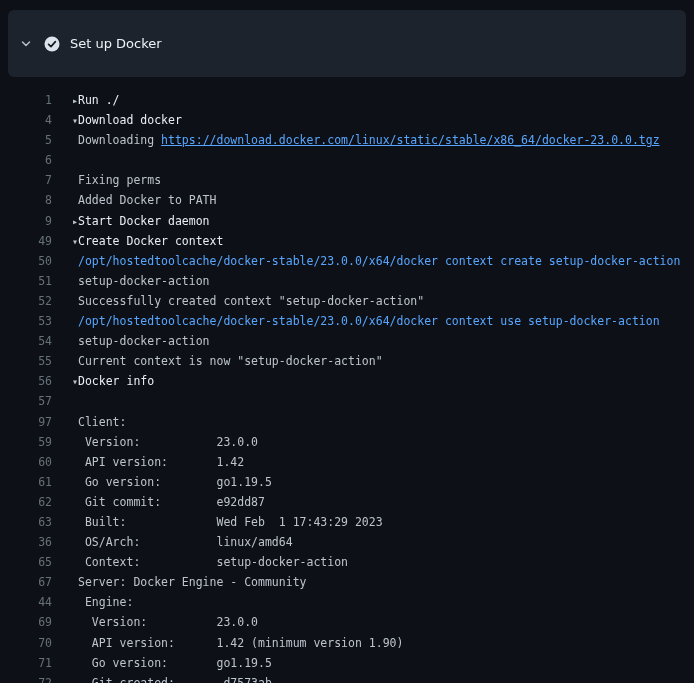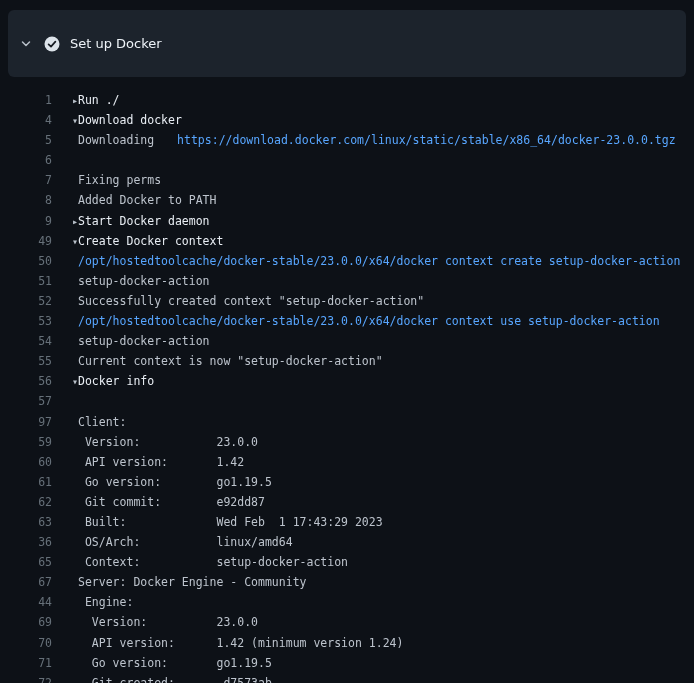--- a/index.html
+++ b/index.html
@@ -47,21 +47,21 @@
   .line-content.command,
   .line-content.linkline{padding-left:12px;}
   .line-content.command{color:#58a6ff;}
   .group-arrow{
     display:inline-block;
     width:12px;
     font-size:10px;
     color:#b9c1ca;
   }
   .group-title{color:#e9eef4;}
-  .log-link{color:#58a6ff;cursor:pointer;margin-left:16px;}
+  .log-link{color:#58a6ff;text-decoration:underline;cursor:pointer;}
 </style>
 </head>
 <body>
 
 <div class="step-header">
   <span class="chev">
     <svg width="12" height="12" viewBox="0 0 12 12">
       <path d="M2.5 4 L6 7.5 L9.5 4" fill="none" stroke="#b7bfc8" stroke-width="1.5" stroke-linecap="round" stroke-linejoin="round"></path>
     </svg>
   </span>
@@ -95,16 +95,16 @@
     <div class="log-row"><span class="line-num">59</span><span class="line-content plain"> Version:           23.0.0</span></div>
     <div class="log-row"><span class="line-num">60</span><span class="line-content plain"> API version:       1.42</span></div>
     <div class="log-row"><span class="line-num">61</span><span class="line-content plain"> Go version:        go1.19.5</span></div>
     <div class="log-row"><span class="line-num">62</span><span class="line-content plain"> Git commit:        e92dd87</span></div>
     <div class="log-row"><span class="line-num">63</span><span class="line-content plain"> Built:             Wed Feb  1 17:43:29 2023</span></div>
     <div class="log-row"><span class="line-num">36</span><span class="line-content plain"> OS/Arch:           linux/amd64</span></div>
     <div class="log-row"><span class="line-num">65</span><span class="line-content plain"> Context:           setup-docker-action</span></div>
     <div class="log-row"><span class="line-num">67</span><span class="line-content plain">Server: Docker Engine - Community</span></div>
     <div class="log-row"><span class="line-num">44</span><span class="line-content plain"> Engine:</span></div>
     <div class="log-row"><span class="line-num">69</span><span class="line-content plain">  Version:          23.0.0</span></div>
-    <div class="log-row"><span class="line-num">70</span><span class="line-content plain">  API version:      1.42 (minimum version 1.24)</span></div>
+    <div class="log-row"><span class="line-num">70</span><span class="line-content plain">  API version:      1.42 (minimum version 1.90)</span></div>
     <div class="log-row"><span class="line-num">71</span><span class="line-content plain">  Go version:       go1.19.5</span></div>
     <div class="log-row"><span class="line-num">72</span><span class="line-content plain">  Git created:       d7573ab</span></div>
   </div>
 
 </body></html>

